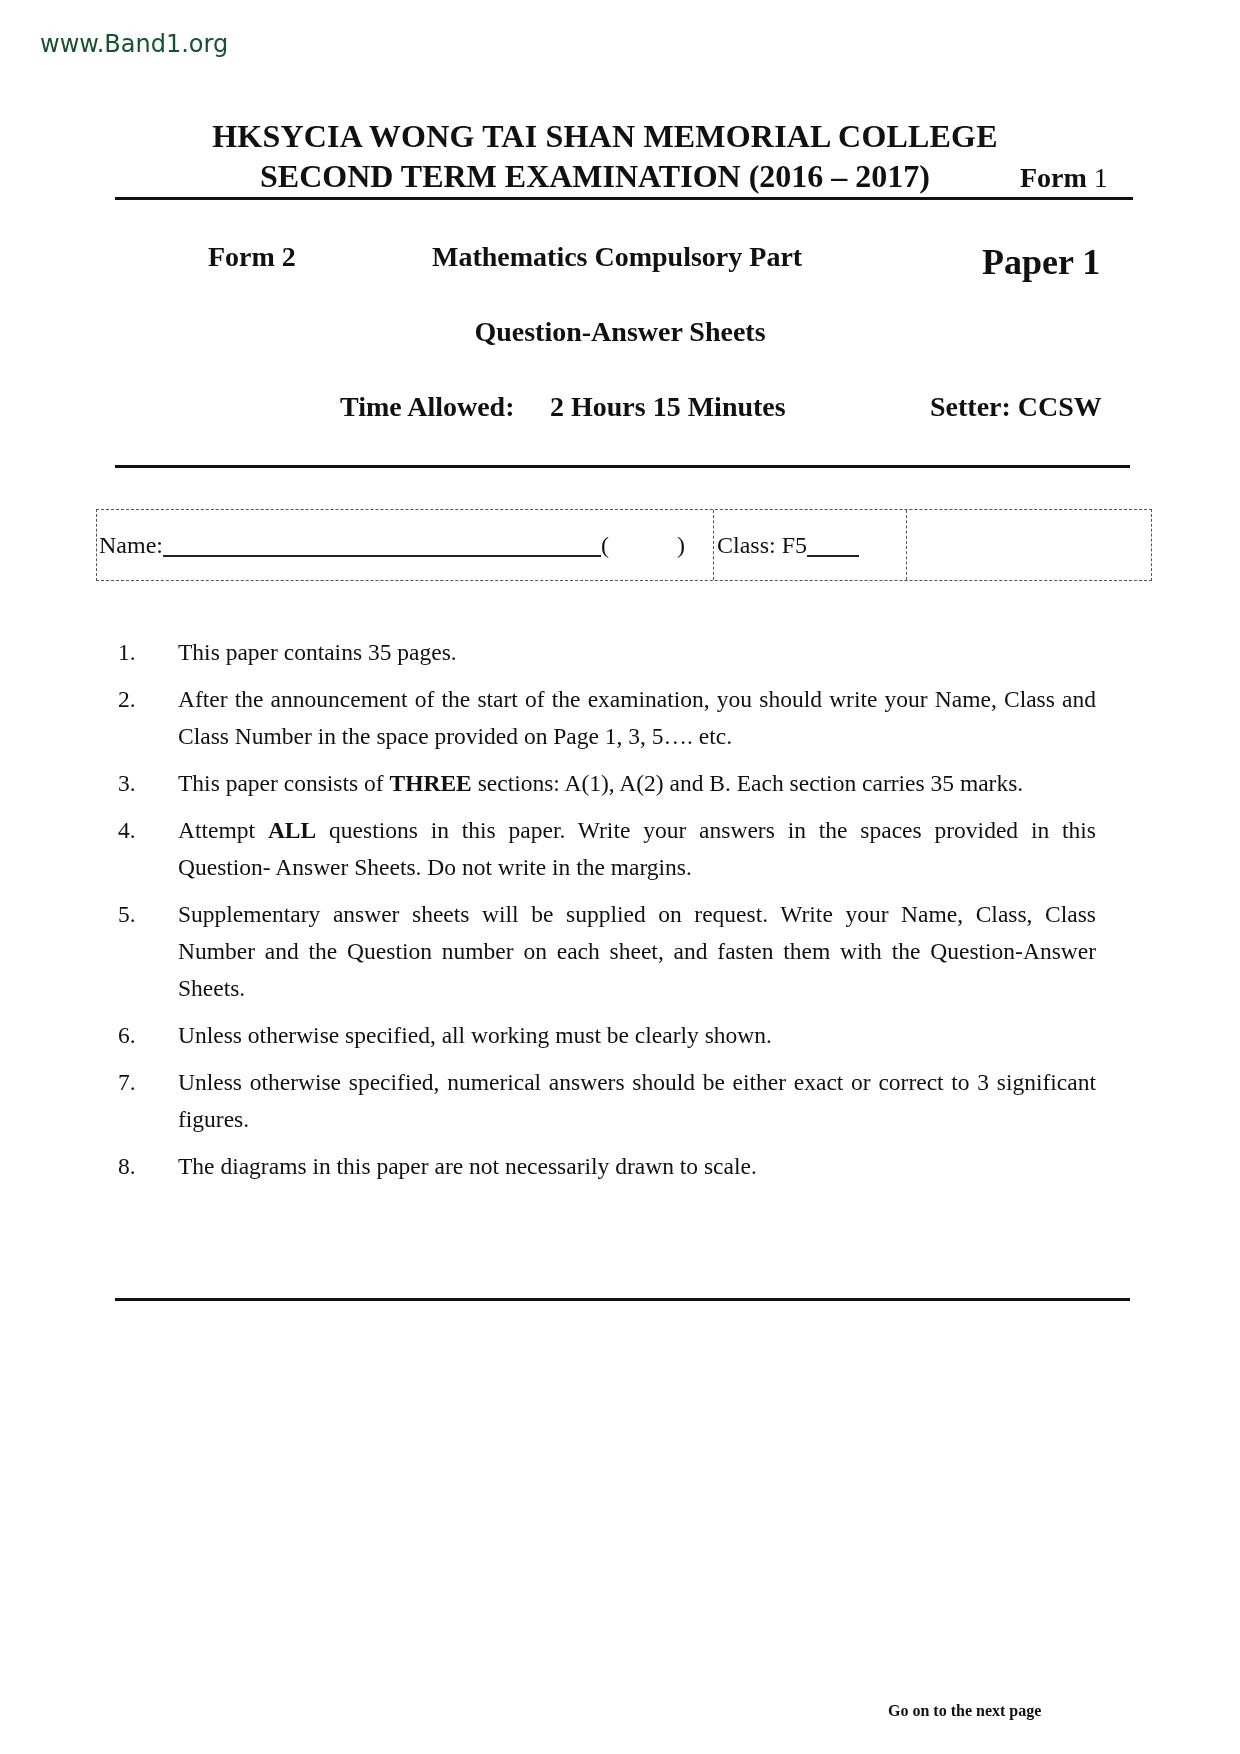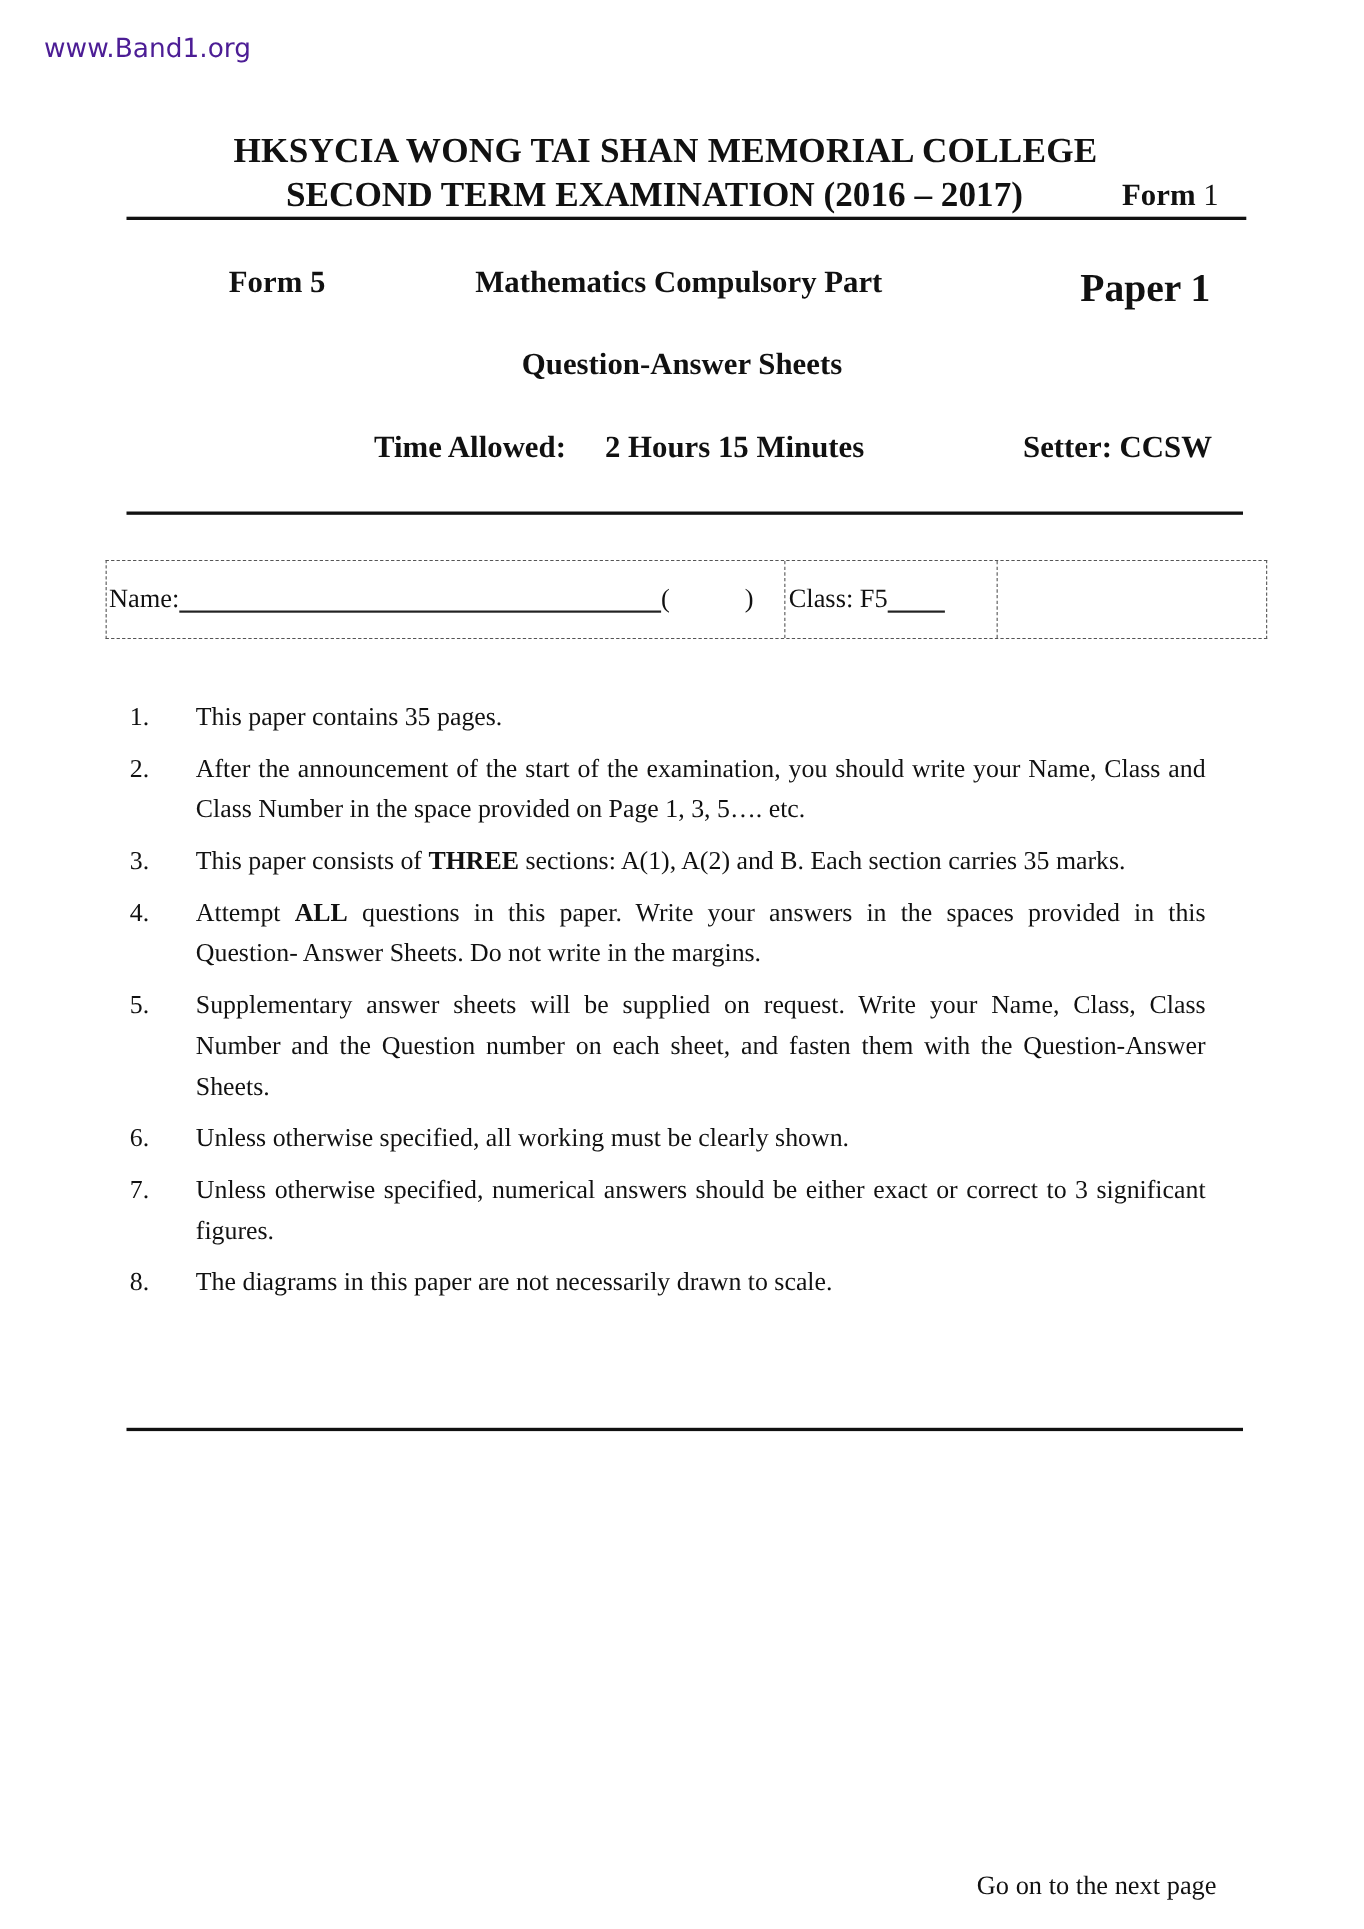--- a/index.html
+++ b/index.html
@@ -1,18 +1,18 @@
 <!DOCTYPE html>
 <html><head>
 <meta charset="utf-8">
 <style>
   html, body { margin: 0; padding: 0; background: #ffffff; }
   body { width: 1240px; height: 1754px; position: relative; overflow: hidden; color: #111; font-family: "Liberation Serif", "DejaVu Serif", serif; }
   .abs { position: absolute; }
-  .watermark { left: 40px; top: 30px; font-family: "DejaVu Sans", "Liberation Sans", sans-serif; font-size: 24px; color: #4c1d95; }
+  .watermark { left: 40px; top: 30px; font-family: "DejaVu Sans", "Liberation Sans", sans-serif; font-size: 24px; color: #14532d; }
   .school { left: 0; width: 1210px; top: 118px; text-align: center; font-weight: bold; font-size: 32px; letter-spacing: 0.2px; }
   .exam { left: 260px; top: 158px; font-weight: bold; font-size: 32px; }
   .pagelabel { left: 1020px; top: 162px; font-size: 28px; }
   .pagelabel b { font-weight: bold; }
   .rule-top { left: 115px; top: 197px; width: 1018px; height: 3px; background: #111; }
   .form { left: 208px; top: 241px; font-weight: bold; font-size: 28px; }
   .subject { left: 432px; top: 241px; font-weight: bold; font-size: 28px; }
   .paper { left: 982px; top: 241px; font-weight: bold; font-size: 36px; }
   .qas { left: 0; width: 1240px; top: 316px; text-align: center; font-weight: bold; font-size: 28px; }
   .time-label { left: 340px; top: 391px; font-weight: bold; font-size: 28px; }
@@ -26,36 +26,36 @@
   .cell.mark { flex: 1; padding-left: 3px; }
   .blank { display: inline-block; border-bottom: 2px solid #222; height: 22px; }
   .paren-open { margin-left: 0; }
   .paren-close { margin-left: 68px; }
   .mark-total { margin-left: 100px; }
   .instructions { left: 118px; top: 634px; width: 978px; font-size: 23.5px; line-height: 37px; }
   .instr { display: flex; margin-bottom: 10px; }
   .instr .num { width: 60px; flex: none; }
   .instr .txt { flex: 1; text-align: justify; }
   .rule-bottom { left: 115px; top: 1298px; width: 1015px; height: 3px; background: #111; }
-  .next { left: 888px; top: 1702px; font-weight: normal; font-size: 24px; }
+  .next { left: 888px; top: 1702px; font-weight: bold; font-size: 16px; }
 </style>
 </head>
 <body>
 
 <div class="abs watermark">www.Band1.org</div>
 
 <div class="abs school">HKSYCIA WONG TAI SHAN MEMORIAL COLLEGE</div>
 <div class="abs exam">SECOND TERM EXAMINATION (2016 – 2017)</div>
 <div class="abs pagelabel">
   <b>Form</b>
   <span>1</span>
 </div>
 <div class="abs rule-top"></div>
 
-<div class="abs form">Form 5</div>
+<div class="abs form">Form 2</div>
 <div class="abs subject">Mathematics Compulsory Part</div>
 <div class="abs paper">Paper 1</div>
 <div class="abs qas">Question-Answer Sheets</div>
 <div class="abs time-label">Time Allowed:</div>
 <div class="abs time-value">2 Hours 15 Minutes</div>
 <div class="abs setter">Setter: CCSW</div>
 <div class="abs rule-mid"></div>
 
 <div class="abs infobox">
   <div class="cell name">

